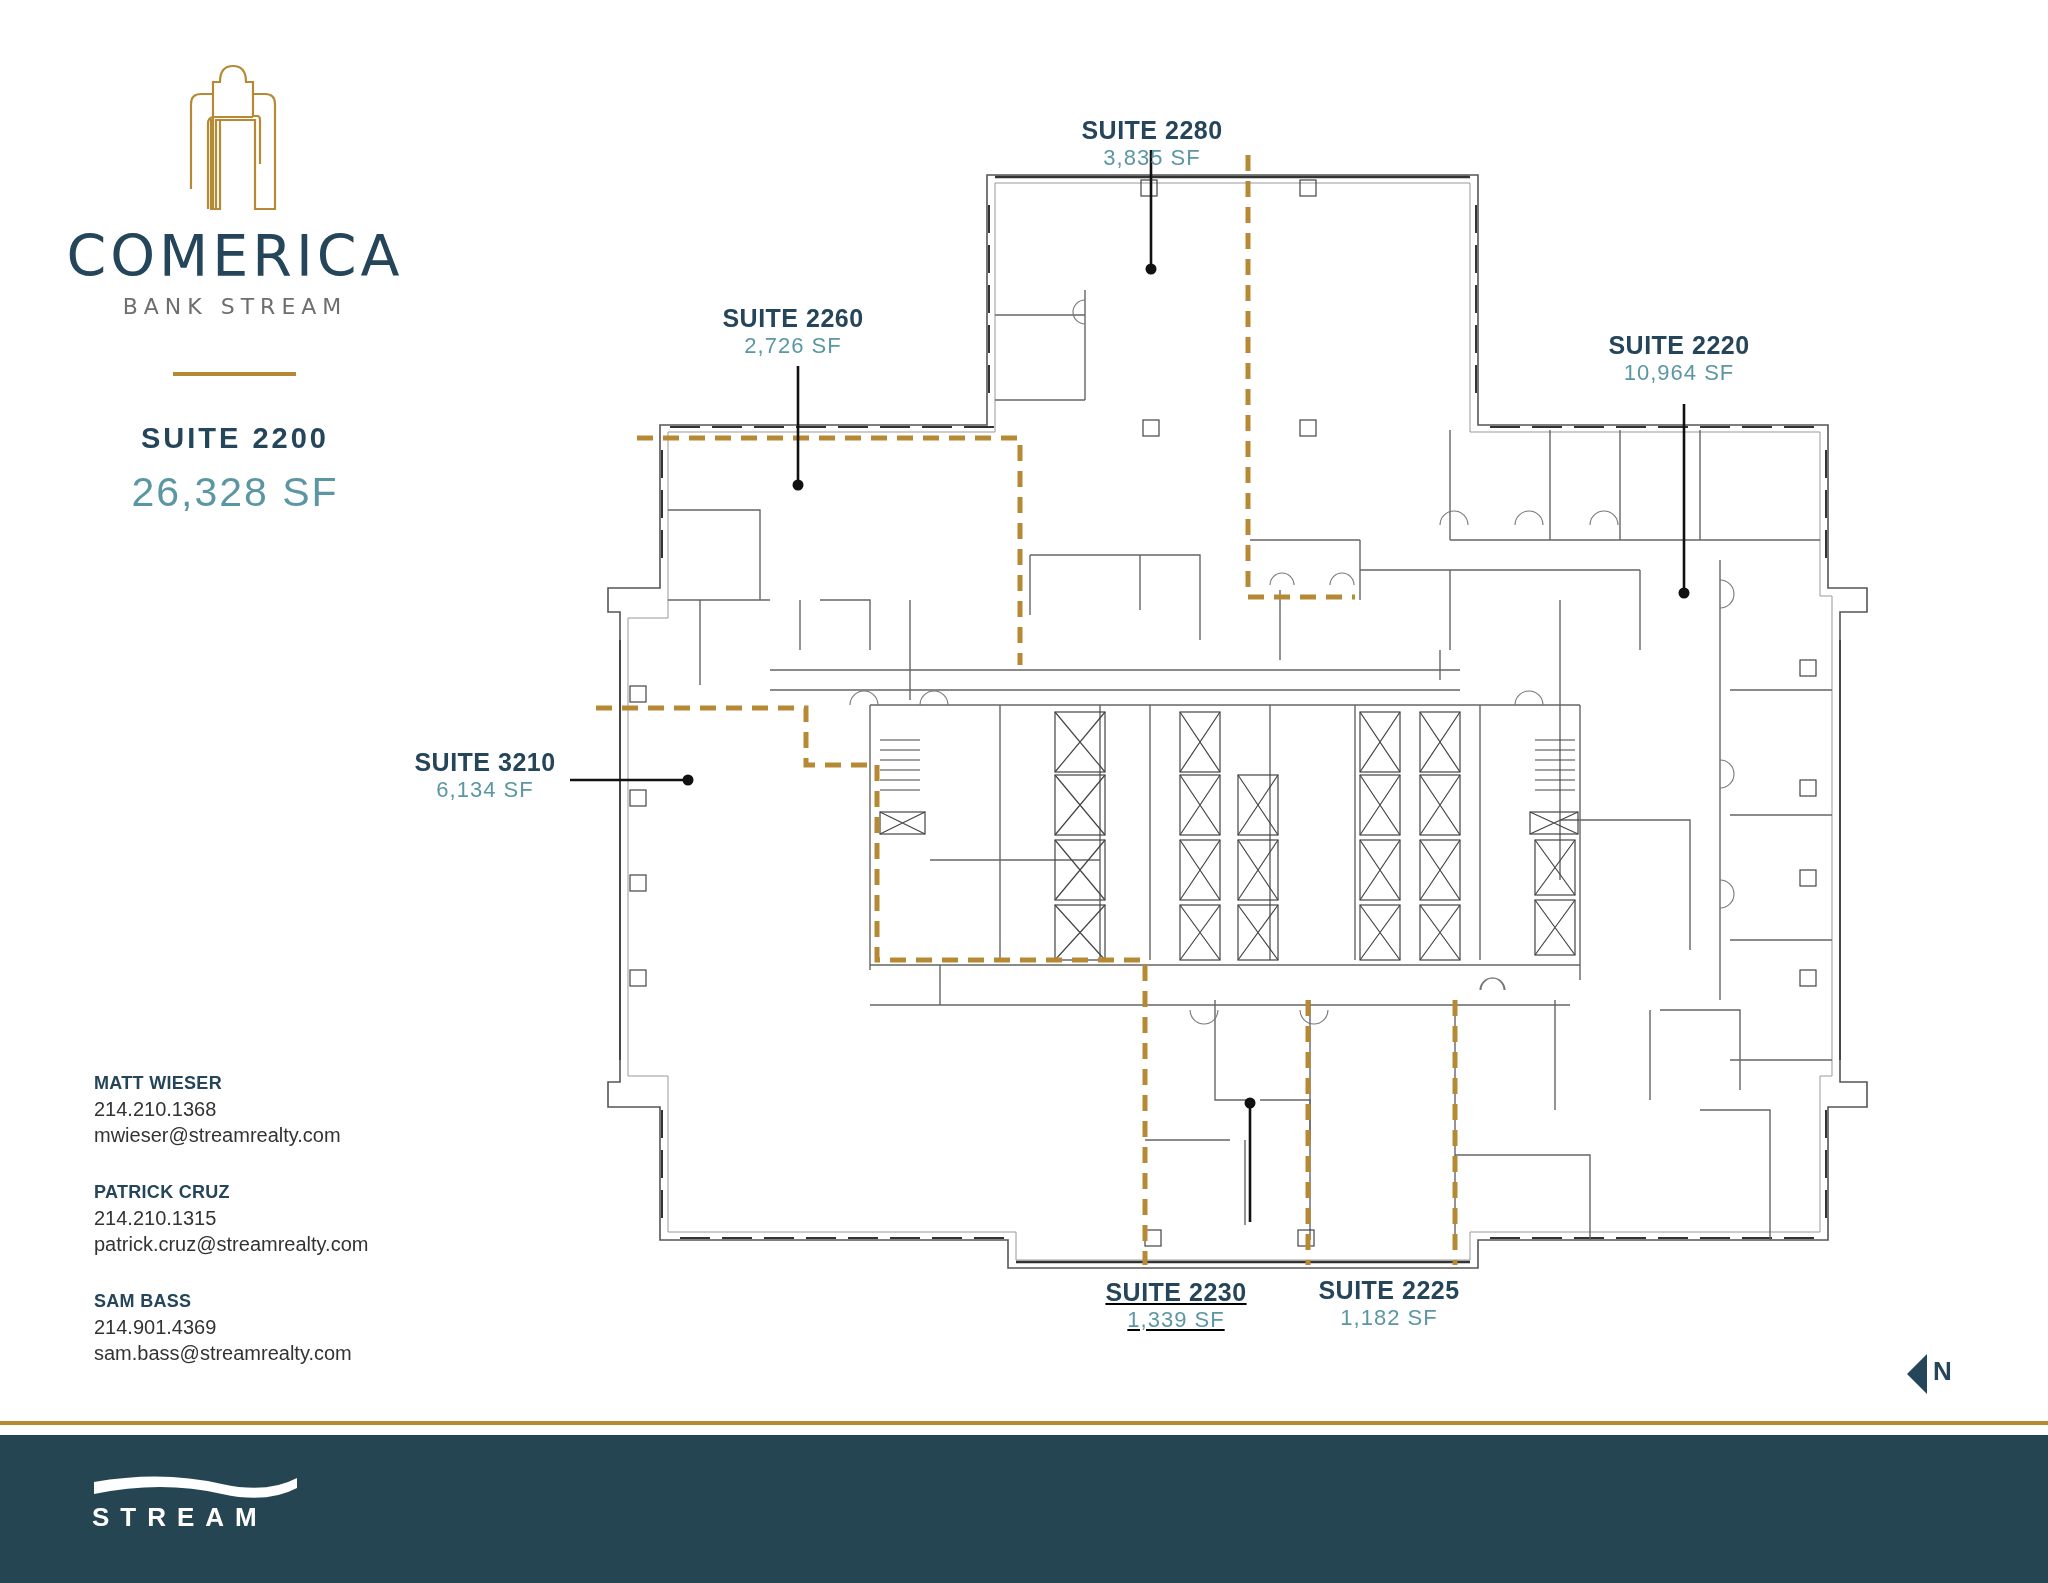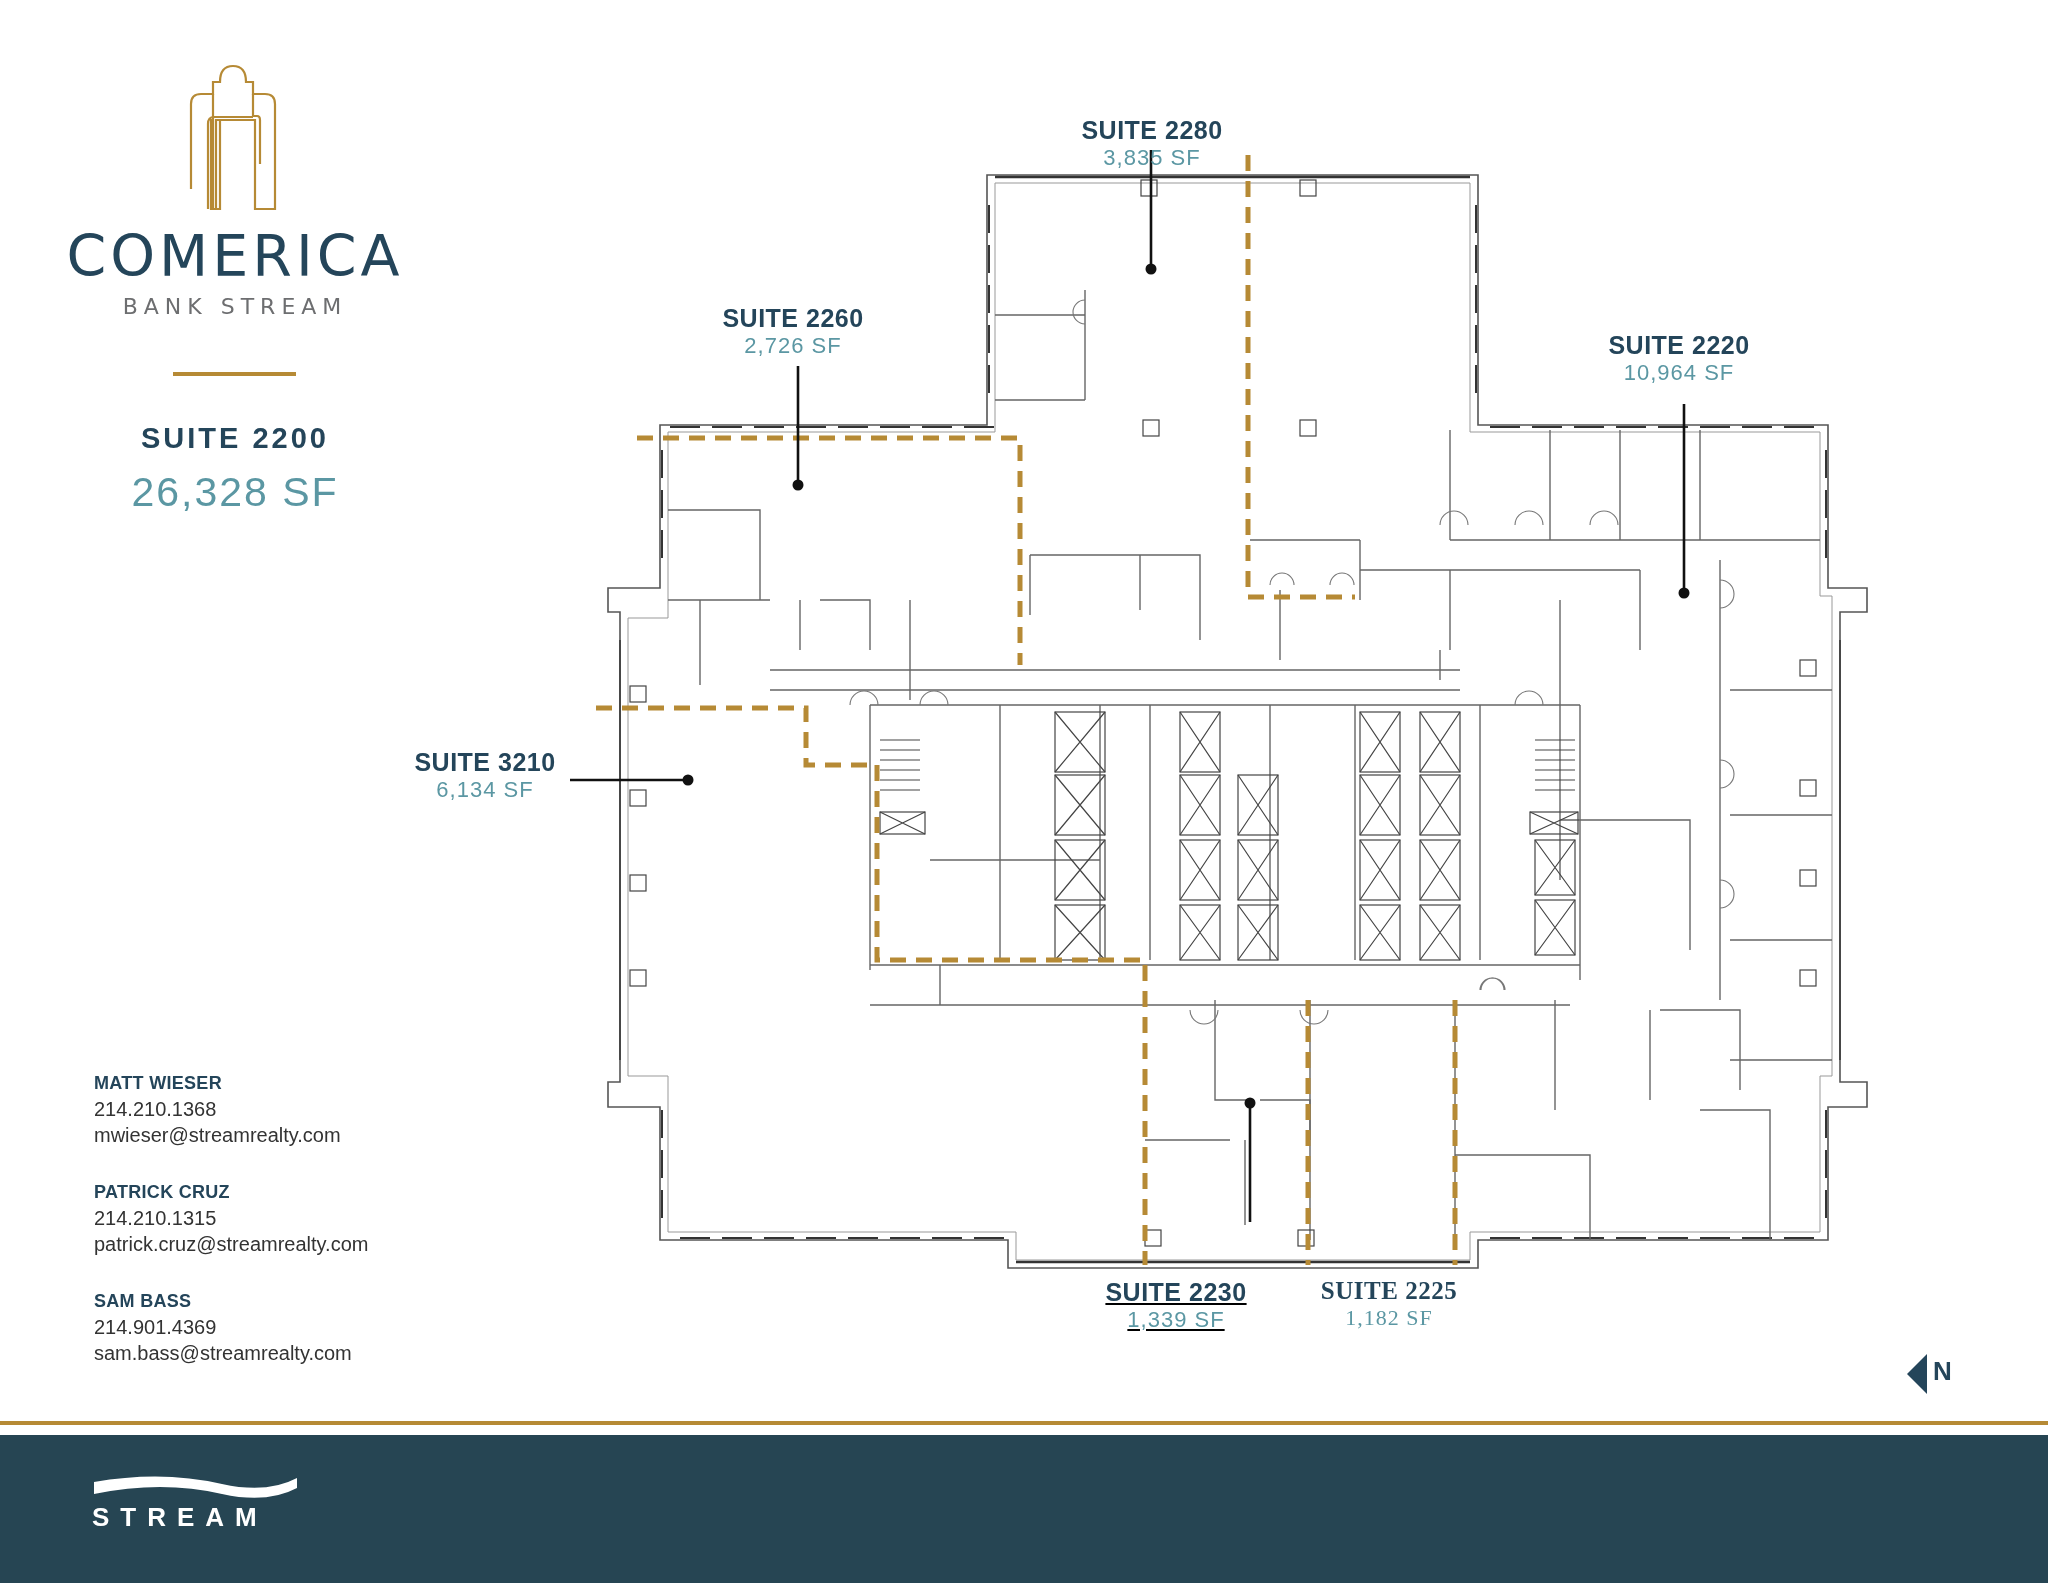--- a/index.html
+++ b/index.html
@@ -217,21 +217,21 @@
   <span class="s">10,964 SF</span>
 </div>
 <div class="suite-label" style="left:385px; top:750px; width:200px;">
   <span class="t">SUITE 3210</span>
   <span class="s">6,134 SF</span>
 </div>
 <div class="suite-label" style="left:1076px; top:1280px; width:200px;text-decoration:underline;">
   <span class="t">SUITE 2230</span>
   <span class="s">1,339 SF</span>
 </div>
-<div class="suite-label" style="left:1289px; top:1278px; width:200px;font-family:Liberation Serif, serif;">
+<div class="suite-label" style="left:1289px; top:1278px; width:200px;">
   <span class="t">SUITE 2225</span>
   <span class="s">1,182 SF</span>
 </div>
 
 <div class="abs north">
   <svg width="24" height="40" viewBox="0 0 24 40" style="position:absolute;left:2px;top:0;">
     <polygon points="22,0 22,40 2,20" fill="#24455a"></polygon>
   </svg>
   <span class="n">N</span>
 </div>

